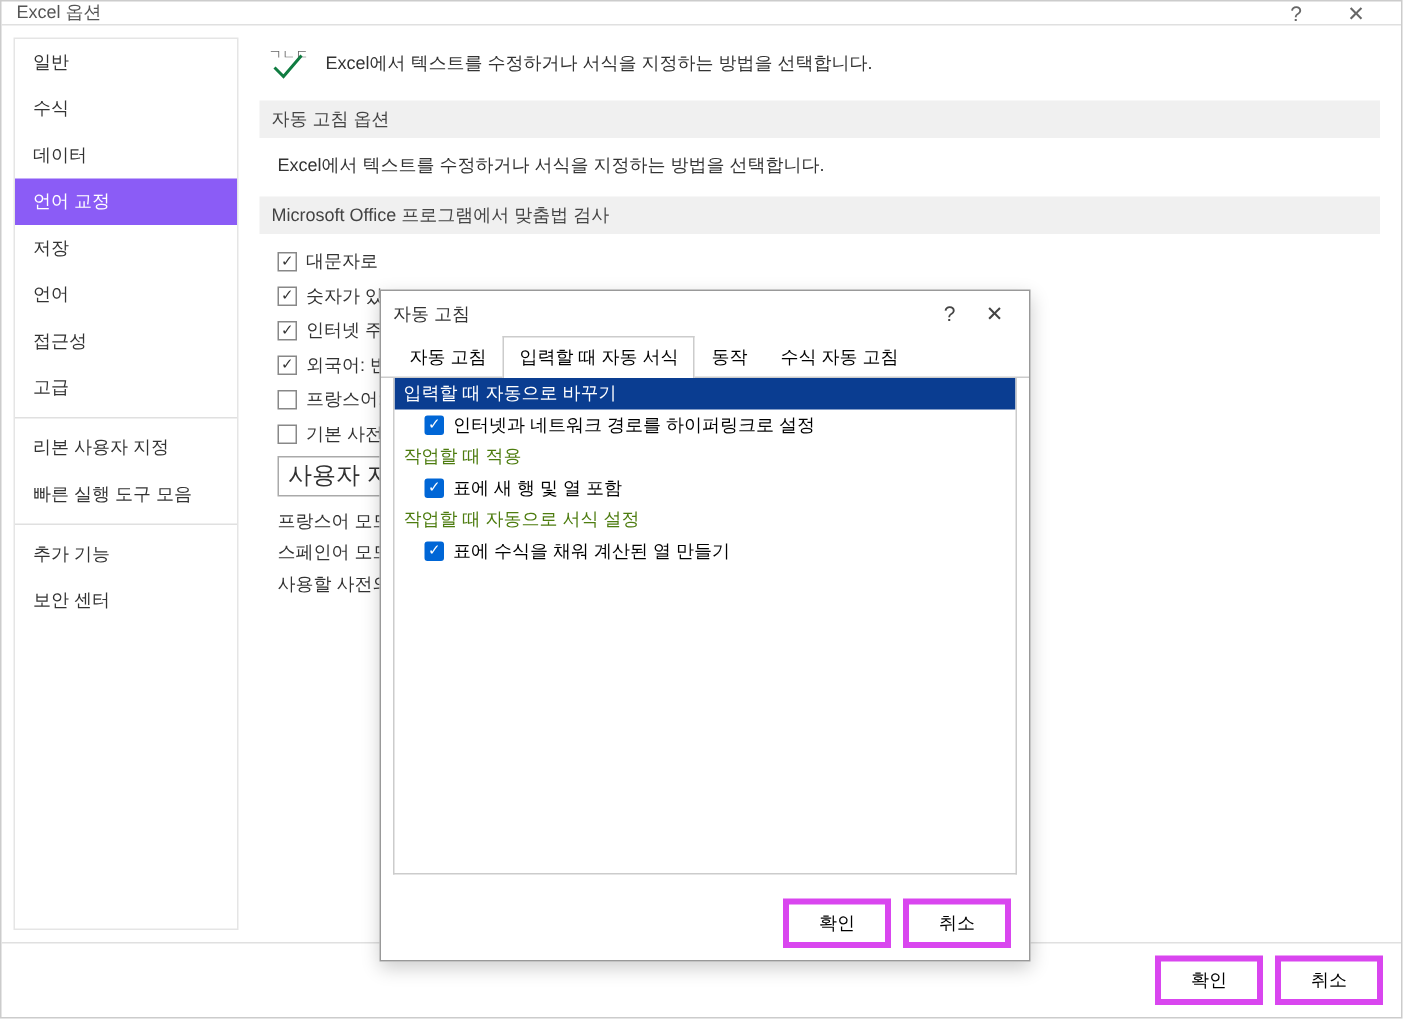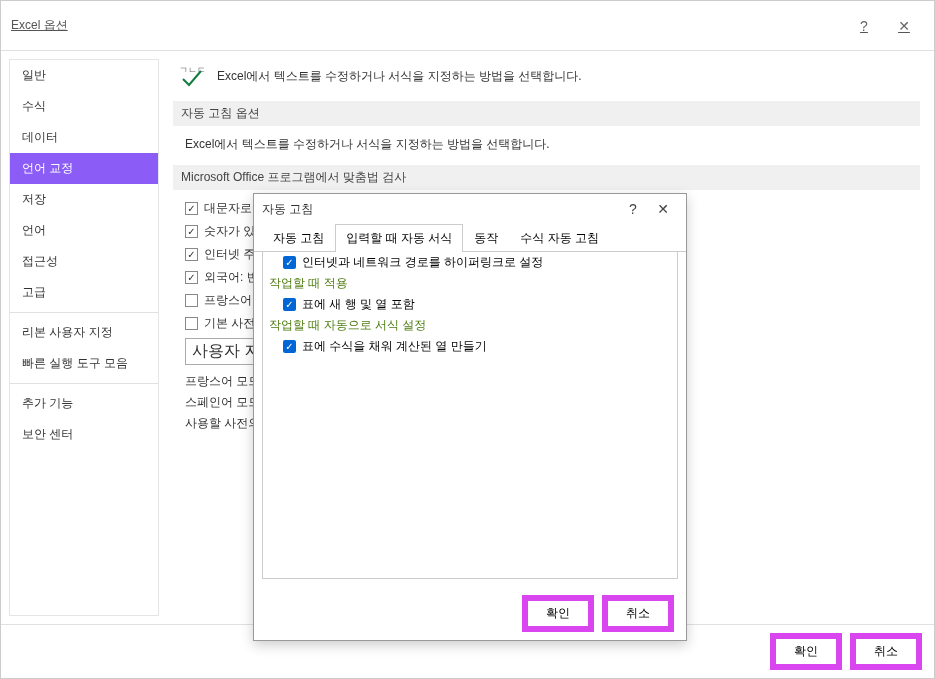--- a/index.html
+++ b/index.html
@@ -2,22 +2,22 @@
 <html><head>
   <meta charset="utf-8">
   <style>
     * { box-sizing: border-box; font-family: "Segoe UI", "Malgun Gothic", sans-serif; }
     body { margin: 0; background: #fff; }
     .window {
       width: 935px; height: 679px; border: 1px solid #ccc;
       display: flex; flex-direction: column; position: relative;
     }
     .titlebar {
-      height: 50px; display: flex; align-items: center; padding: 0 10px;
-      border-bottom: 1px solid #e0e0e0; font-size: 12px; color: #555; text-decoration: underline;
+      height: 16px; display: flex; align-items: center; padding: 0 10px;
+      border-bottom: 1px solid #e0e0e0; font-size: 12px; color: #555;
     }
     .titlebar .title { flex: 1; }
     .titlebar .ctl { width: 40px; text-align: center; font-size: 14px; color: #666; cursor: pointer; }
     .body { flex: 1; display: flex; overflow: hidden; }
     .sidebar {
       width: 150px; border-right: 1px solid #e0e0e0; margin: 8px 0 8px 8px;
       display: flex; flex-direction: column; font-size: 12px; color: #333;
       border: 1px solid #e5e5e5;
     }
     .sidebar-item {
@@ -46,21 +46,21 @@
     .sub-item { padding-left: 12px; margin-bottom: 4px; }
     .custom-button {
       border: 1px solid #aaa; padding: 2px 6px; font-size: 16px; background: #fff;
       display: inline-block; cursor: pointer; margin-left: 12px;
     }
     .footer {
       border-top: 1px solid #e0e0e0; padding: 8px 12px; display: flex;
       justify-content: flex-end; gap: 8px;
     }
     .btn {
-      border: 6px solid #d946ef; background: #fff; padding: 4px 0; width: 72px;
+      border: 4px solid #d946ef; background: #fff; padding: 4px 0; width: 72px;
       text-align: center; font-size: 12px; cursor: pointer;
     }
     
     .dialog {
       position: absolute; left: 252px; top: 192px; width: 434px; height: 448px;
       background: #fff; border: 1px solid #999; box-shadow: 0 4px 12px rgba(0,0,0,0.2);
       display: flex; flex-direction: column;
     }
     .dialog-titlebar {
       height: 30px; display: flex; align-items: center; padding: 0 8px;
@@ -180,20 +180,21 @@
       <span class="ctl">?</span>
       <span class="ctl">✕</span>
     </div>
     <div class="tabs">
       <div class="tab">자동 고침</div>
       <div class="tab active">입력할 때 자동 서식</div>
       <div class="tab">동작</div>
       <div class="tab">수식 자동 고침</div>
     </div>
     <div class="tab-content">
+      <div class="tc-header">입력할 때 자동으로 바꾸기</div>
       <div class="tc-check">
         <span class="cb">✓</span>
         <span>인터넷과 네트워크 경로를 하이퍼링크로 설정</span>
       </div>
       <div class="tc-header-plain">작업할 때 적용</div>
       <div class="tc-check">
         <span class="cb">✓</span>
         <span>표에 새 행 및 열 포함</span>
       </div>
       <div class="tc-header-plain">작업할 때 자동으로 서식 설정</div>

